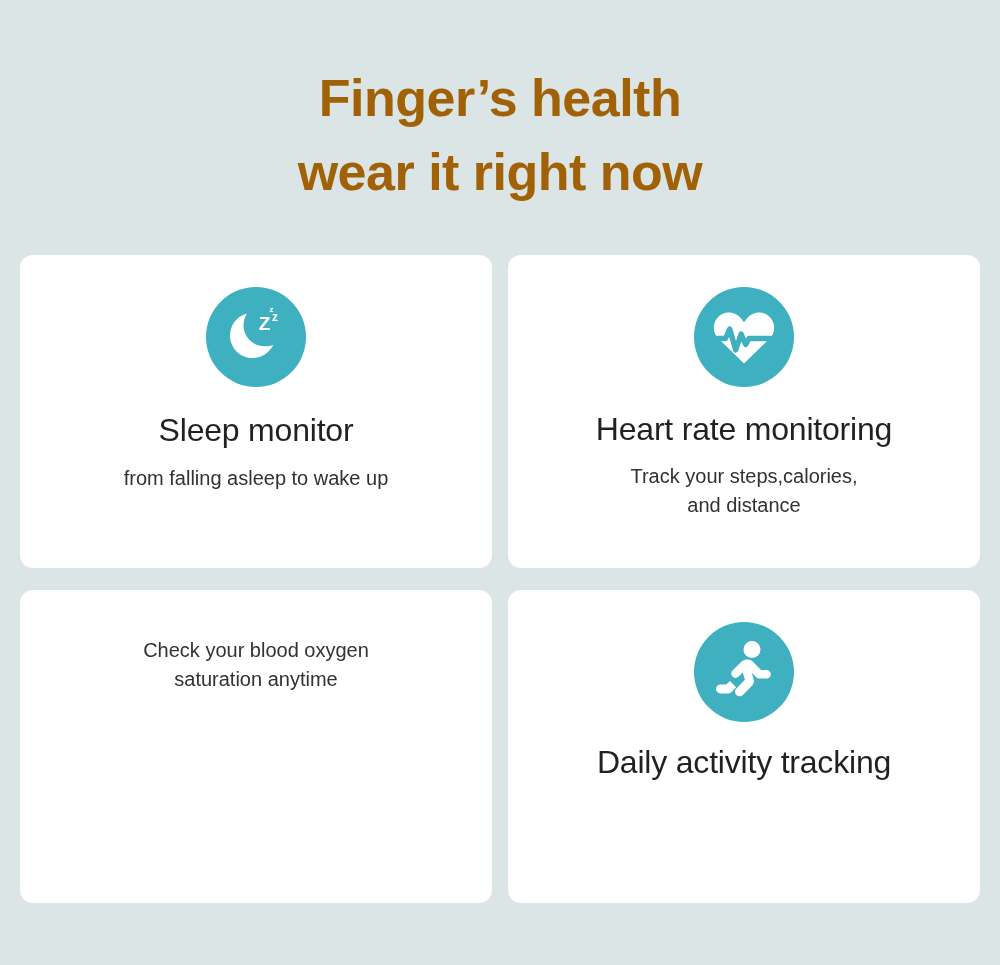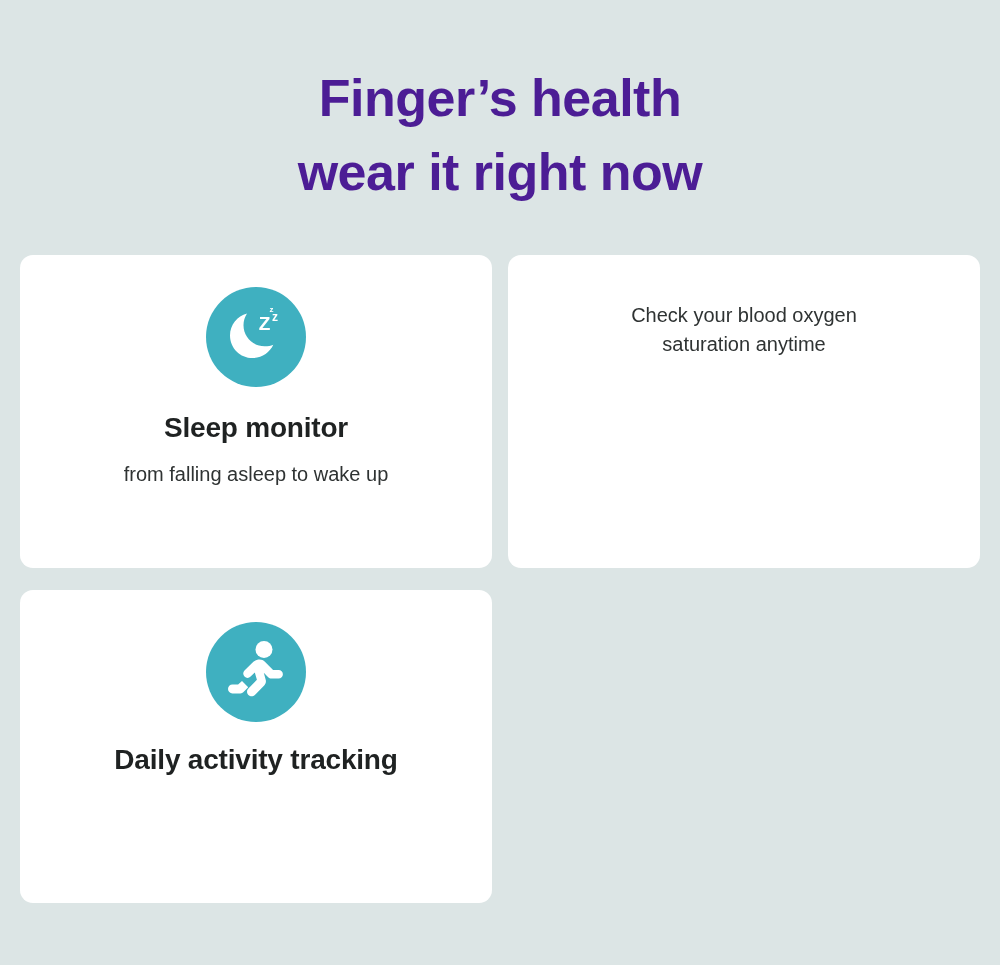--- a/index.html
+++ b/index.html
@@ -27,21 +27,21 @@
   .heading {
     position: absolute;
     top: 62px;
     left: 0;
     width: 1000px;
     text-align: center;
     font-size: 52px;
     font-weight: 700;
     line-height: 1.42;
     letter-spacing: -0.5px;
-    color: #4c1d95;
+    color: #a16207;
   }
   .heading-line { display: block; }
 
   
   .card-grid {
     position: absolute;
     left: 20px;
     top: 255px;
     width: 960px;
     display: grid;
@@ -68,22 +68,22 @@
     background: #3fb0c0;
     display: flex;
     align-items: center;
     justify-content: center;
     flex: 0 0 auto;
   }
   .icon-badge svg { display: block; }
 
   .card-title {
     margin-top: 24px;
-    font-size: 28px;
-    font-weight: 700;
+    font-size: 32px;
+    font-weight: 400;
     line-height: 1.2;
     color: #1f2222;
     text-align: center;
     letter-spacing: -0.2px;
   }
 
   .card-desc {
     margin-top: 14px;
     font-size: 20px;
     font-weight: 400;
@@ -118,20 +118,31 @@
           <path fill="#ffffff" d="M44.5 45.2c-11.6 0-21-9.4-21-21 0-4.3 1.3-8.3 3.5-11.7C17.2 15.1 10 23.9 10 34.4c0 12.5 10.1 22.6 22.6 22.6 9.2 0 17.1-5.5 20.7-13.3-2.5 1-5.1 1.5-8.8 1.5z"></path>
           <text x="44.5" y="28.5" fill="#ffffff" font-family="Liberation Sans, sans-serif" font-size="19" font-weight="700" text-anchor="middle">Z</text>
           <text x="55" y="19.5" fill="#ffffff" font-family="Liberation Sans, sans-serif" font-size="12" font-weight="700" text-anchor="middle">z</text>
           <text x="51.5" y="11" fill="#ffffff" font-family="Liberation Sans, sans-serif" font-size="8" font-weight="700" text-anchor="middle">z</text>
         </svg>
       </div>
       <div class="card-title">Sleep monitor</div>
       <div class="card-desc">from falling asleep to wake up</div>
     </div>
 
+    <div class="card card--heart">
+      <div class="icon-badge">
+        <svg width="64" height="60" viewBox="0 0 64 60" aria-hidden="true">
+          <path fill="#ffffff" d="M32 56.5 6.6 31.8C2.4 27.7.8 21.9 2.4 16.5 4.2 10.3 9.6 5.9 16 5.5c5.3-.3 10.3 2.1 13.4 6.3l2.6 3.5 2.6-3.5c3.1-4.2 8.1-6.6 13.4-6.3 6.4.4 11.8 4.8 13.6 11 1.6 5.4 0 11.2-4.2 15.3L32 56.5z"></path>
+          <path fill="none" stroke="#3fb0c0" stroke-width="5.4" stroke-linecap="round" stroke-linejoin="round" d="M4 31.5h9.5l4.2-9.5 6 21 5.4-16 4.6 10.5 3.4-6h22.9"></path>
+        </svg>
+      </div>
+      <div class="card-title">Heart rate monitoring</div>
+      <div class="card-desc">Track your steps,calories,
+and distance</div>
+    </div>
 
     <div class="card card--spo2">
       <div class="card-desc">Check your blood oxygen
 saturation anytime</div>
     </div>
 
     <div class="card card--activity">
       <div class="icon-badge">
         <svg width="62" height="64" viewBox="0 0 62 64" aria-hidden="true">
           <circle cx="39" cy="9.5" r="8.5" fill="#ffffff"></circle>

